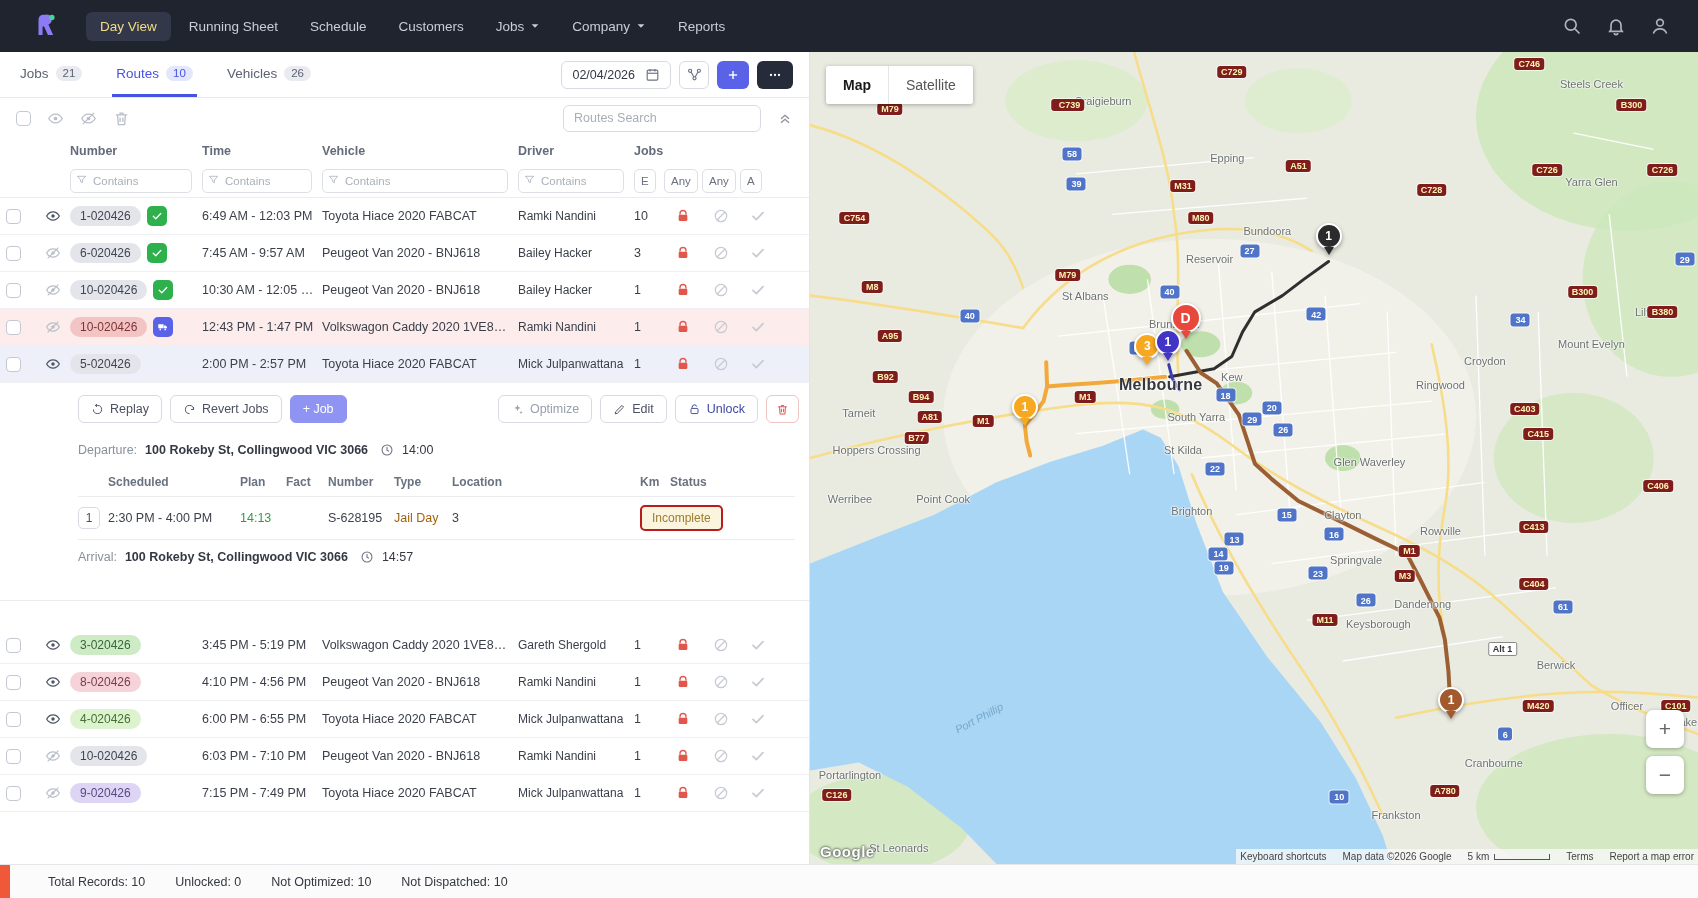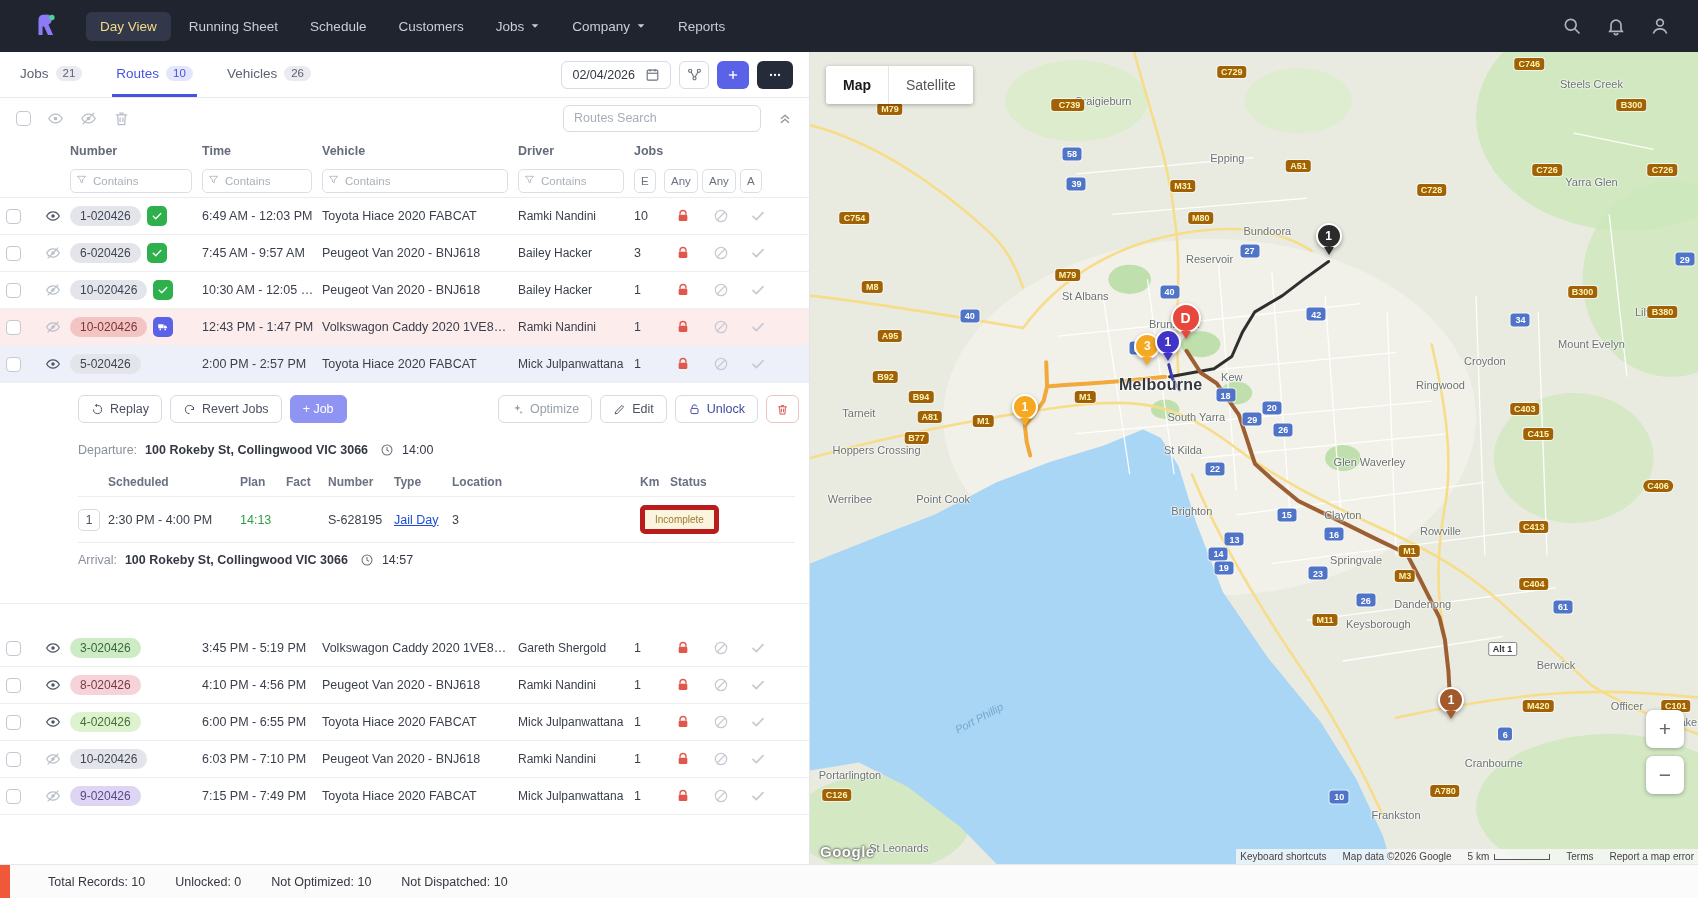--- a/index.html
+++ b/index.html
@@ -102,38 +102,38 @@
   .addr{color:#343944;font-weight:700;}
   .clockic{color:#6b7280;width:14px;height:14px;margin-left:4px;}
   .clockic svg{width:14px;height:14px;display:block;}
   .addr-time{color:#343944;}
   .stops{margin:2px 14px 2px 78px;}
   .stops-grid{display:grid;grid-template-columns:30px 132px 46px 42px 66px 58px 188px 30px 96px;align-items:center;}
   .stops-head{height:30px;font-size:12px;color:#6a7180;border-bottom:1px solid #ececf1;font-weight:700;}
   .stop-row{border-bottom:1px solid #ececf1;font-size:12.5px;padding:8px 0;}
   .seq{width:22px;height:22px;border:1px solid #d8dbe2;border-radius:5px;display:flex;align-items:center;justify-content:center;font-size:12px;color:#4a5160;}
   .plan{color:#2e9e44;}
-  .stoptype{color:#1d4ed8;text-decoration:underline;}
+  .stoptype{color:#a16207;}
   .loc-name{font-weight:700;color:#2f3440;font-size:12.5px;}
   .loc-addr{color:#707786;font-size:11.5px;line-height:1.35;margin-top:2px;max-width:160px;}
-  .pill-incomplete{display:inline-block;padding:4px 10px;border:5px solid #b91c1c;background:#fbf4de;color:#9c7d2f;border-radius:5px;font-size:10px;}
+  .pill-incomplete{display:inline-block;padding:4px 10px;border:2px solid #b91c1c;background:#fbf4de;color:#9c7d2f;border-radius:5px;font-size:12px;}
   #rows-bottom{margin-top:26px;}
 
   
   .statusbar{height:34px;border-top:1px solid #e6e7ea;background:#fbfbfc;display:flex;align-items:center;gap:30px;font-size:12.5px;color:#34383f;flex:0 0 auto;}
   .accent{width:10px;height:100%;background:#f0583a;margin-right:8px;flex:0 0 auto;}
 
   
   .map{flex:1;position:relative;overflow:hidden;background:#e9ebe1;}
   .mapsvg{position:absolute;inset:0;width:100%;height:100%;z-index:1;}
   .mapsvg path,.mapsvg polyline,.mapsvg polygon,.mapsvg ellipse{vector-effect:non-scaling-stroke;}
   .plabel{position:absolute;transform:translate(-50%,-50%);font-size:11px;color:#6c7270;text-shadow:0 0 2px #fff,0 0 2px #fff,0 0 3px #fff;white-space:nowrap;z-index:12;}
   .plabel.big{font-size:16px;color:#33383d;font-weight:700;letter-spacing:.3px;}
   .wlabel{position:absolute;transform:translate(-50%,-50%) rotate(-28deg);font-size:11px;font-style:italic;color:#74a9cc;z-index:12;white-space:nowrap;}
-  .rbadge{position:absolute;transform:translate(-50%,-50%);background:#a16207;color:#fdf4b3;font-size:9px;font-weight:700;padding:1px 4px;border-radius:3px;z-index:13;white-space:nowrap;box-shadow:0 0 0 1px rgba(255,255,255,.65);}
+  .rbadge{position:absolute;transform:translate(-50%,-50%);background:#7f1d1d;color:#fdf4b3;font-size:9px;font-weight:700;padding:1px 4px;border-radius:3px;z-index:13;white-space:nowrap;box-shadow:0 0 0 1px rgba(255,255,255,.65);}
   .bbadge{position:absolute;transform:translate(-50%,-50%);background:#4f74c8;color:#fff;font-size:9px;font-weight:700;padding:1.5px 4.5px;border-radius:3px;z-index:13;box-shadow:0 0 0 1px rgba(255,255,255,.65);}
   .wbadge{position:absolute;transform:translate(-50%,-50%);background:#fff;color:#333;border:1px solid #888;font-size:9px;font-weight:700;padding:1px 4px;border-radius:2px;z-index:13;white-space:nowrap;}
   .marker{position:absolute;z-index:20;transform:translate(-50%,-100%);filter:drop-shadow(0 2px 2px rgba(0,0,0,.35));cursor:pointer;}
   .mhead{border-radius:50%;border:2.5px solid #fff;display:flex;align-items:center;justify-content:center;color:#fff;font-weight:700;}
   .mtail{width:0;height:0;border-left:5px solid transparent;border-right:5px solid transparent;margin:-2px auto 0;}
   .gm-ctl{position:absolute;top:14px;left:16px;display:flex;box-shadow:0 1px 4px rgba(0,0,0,.3);border-radius:3px;overflow:hidden;z-index:30;}
   .gm-btn{background:#fff;height:38px;padding:0 17px;display:flex;align-items:center;font-size:14px;color:#565656;cursor:pointer;}
   .gm-btn.active{font-weight:700;color:#1a1a1a;}
   .gm-div{width:1px;background:#e6e6e6;}
   .zoom{position:absolute;right:14px;bottom:70px;display:flex;flex-direction:column;gap:8px;z-index:30;}
@@ -940,21 +940,21 @@
           <div class="rbadge" style="left: 96%; top: 32%;">B380</div>
           <div class="rbadge" style="left: 9%; top: 35%;">A95</div>
           <div class="rbadge" style="left: 8.5%; top: 40%;">B92</div>
           <div class="rbadge" style="left: 12.5%; top: 42.5%;">B94</div>
           <div class="rbadge" style="left: 13.5%; top: 45%;">A81</div>
           <div class="rbadge" style="left: 12%; top: 47.5%;">B77</div>
           <div class="rbadge" style="left: 19.5%; top: 45.5%;">M1</div>
           <div class="rbadge" style="left: 31%; top: 42.5%;">M1</div>
           <div class="rbadge" style="left: 80.5%; top: 44%;">C403</div>
           <div class="rbadge" style="left: 82%; top: 47%;">C415</div>
-          <div class="rbadge" style="left: 95.5%; top: 53.5%; border-radius: 6px;">C406</div>
+          <div class="rbadge" style="left: 95.5%; top: 53.5%;">C406</div>
           <div class="rbadge" style="left: 81.5%; top: 58.5%;">C413</div>
           <div class="rbadge" style="left: 81.5%; top: 65.5%;">C404</div>
           <div class="rbadge" style="left: 67.5%; top: 61.5%;">M1</div>
           <div class="rbadge" style="left: 67%; top: 64.5%;">M3</div>
           <div class="rbadge" style="left: 58%; top: 70%;">M11</div>
           <div class="rbadge" style="left: 82%; top: 80.5%;">M420</div>
           <div class="rbadge" style="left: 97.5%; top: 80.5%;">C101</div>
           <div class="rbadge" style="left: 71.5%; top: 91%;">A780</div>
           <div class="rbadge" style="left: 3%; top: 91.5%;">C126</div>
           <div class="bbadge" style="left: 29.5%; top: 12.5%;">58</div>

